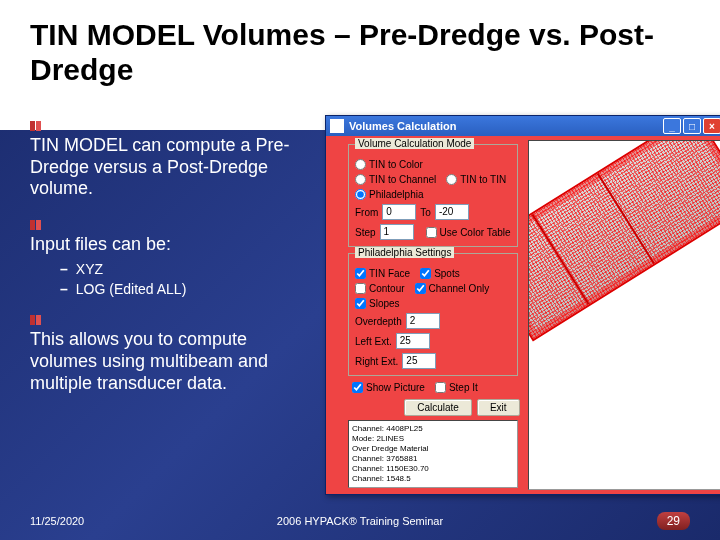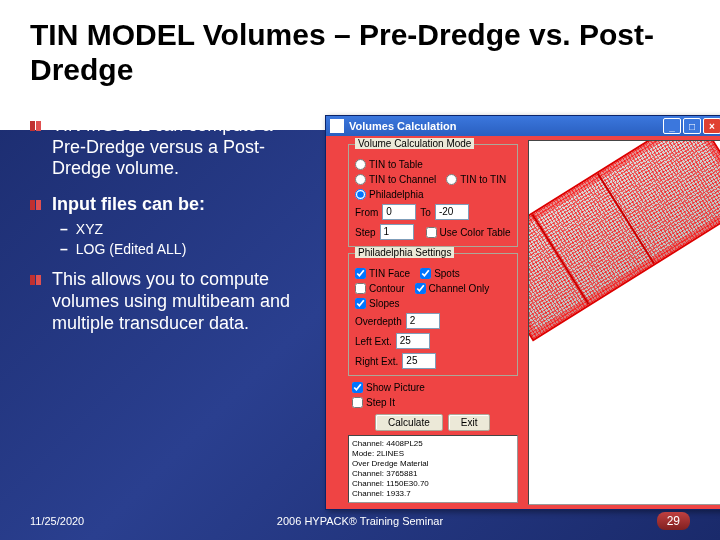--- a/index.html
+++ b/index.html
@@ -44,20 +44,21 @@
     z-index: 1;
   }
   .left-col { flex: 0 0 280px; }
   .right-col { flex: 1; position: relative; }
   .bullet-main {
     display: flex;
     align-items: flex-start;
     margin-bottom: 14px;
     font-size: 18px;
     line-height: 1.2;
+    flex-direction: column;
   }
   .bullet-main .icon {
     flex: 0 0 16px;
     margin-right: 6px;
     margin-top: 4px;
   }
   .bullet-main .icon svg { display: block; }
   .bullet-sub {
     display: flex;
     align-items: flex-start;
@@ -173,21 +174,21 @@
   }
   .txt.sm { width: 34px; }
   .btn {
     background: #ece9d8;
     border: 1px solid #aca899;
     border-radius: 2px;
     padding: 2px 12px;
     font-size: 10px;
     box-shadow: inset 1px 1px 0 #fff;
   }
-  .btn-row { display: flex; gap: 5px; justify-content: center; margin: 6px 0 4px; }
+  .btn-row { display: flex; gap: 5px; justify-content: flex-end; margin: 6px 0 4px; }
   .info-panel {
     background: #fff;
     border: 1px inset #999;
     margin: 2px;
     padding: 3px;
     font-size: 8px;
     line-height: 1.25;
     color: #000;
     white-space: pre-line;
   }
@@ -230,21 +231,21 @@
         <span class="icon">
           <svg width="14" height="14">
               <rect x="0" y="2" width="5" height="10" fill="#c03030"></rect>
               <rect x="6" y="2" width="5" height="10" fill="#e05050"></rect>
             </svg>
         </span>
         <span>TIN MODEL can compute a Pre-Dredge versus a Post-Dredge volume.</span>
       </div>
 
 
-      <div class="bullet-main" style="margin-bottom:6px;font-weight:bold;">
+      <div class="bullet-main" style="margin-bottom:6px;">
         <span class="icon">
           <svg width="14" height="14">
               <rect x="0" y="2" width="5" height="10" fill="#c03030"></rect>
               <rect x="6" y="2" width="5" height="10" fill="#e05050"></rect>
             </svg>
         </span>
         <span>Input files can be:</span>
       </div>
 
       <div class="sub-group">
@@ -281,21 +282,21 @@
           <span class="winbtn close">×</span>
         </div>
         <div class="dlg-body">
           <div class="dlg-left">
 
             <div class="groupbox">
               <span class="legend">Volume Calculation Mode</span>
               <div class="radio-row">
                 <label class="radio">
                     <input type="radio" style="">
-                    <span>TIN to Table</span>
+                    <span>TIN to Color</span>
                   </label>
                 <label class="radio">
                     <input type="radio" style="">
                     <span>TIN to Channel</span>
                   </label>
                 <label class="radio">
                     <input type="radio" style="">
                     <span>TIN to TIN</span>
                   </label>
                 <label class="radio">
@@ -350,42 +351,42 @@
               <div class="form-row">
                 <label>Left Ext.</label>
                 <span class="txt sm">25</span>
               </div>
               <div class="form-row">
                 <label>Right Ext.</label>
                 <span class="txt sm">25</span>
               </div>
             </div>
 
-            <div class="check-row" style="padding:0 6px;flex-direction:column;">
+            <div class="check-row" style="padding:0 6px;">
               <label class="check">
                   <input type="checkbox" checked="" style="">
                   <span>Show Picture</span>
                 </label>
               <label class="check">
                   <input type="checkbox" style="">
                   <span>Step It</span>
                 </label>
             </div>
 
             <div class="btn-row">
               <button class="btn">Calculate</button>
               <button class="btn">Exit</button>
             </div>
 
             <div class="info-panel">Channel: 4408PL25
 Mode: 2LINES
 Over Dredge Material
 Channel: 3765881
 Channel: 1150E30.70
-Channel: 1933.7
+Channel: 1548.5
 </div>
 
           </div>
           <div class="dlg-right">
             <div class="strip"></div>
           </div>
         </div>
       </div>
     </div>
   </div>

